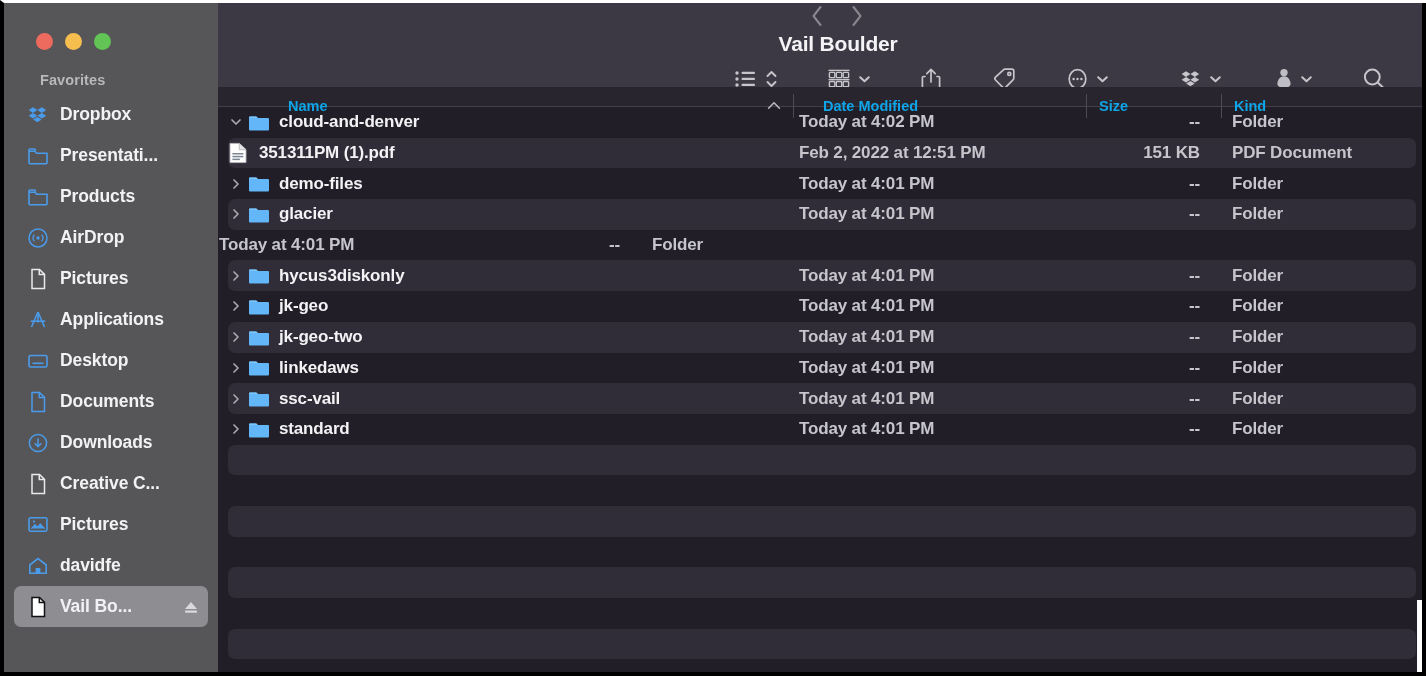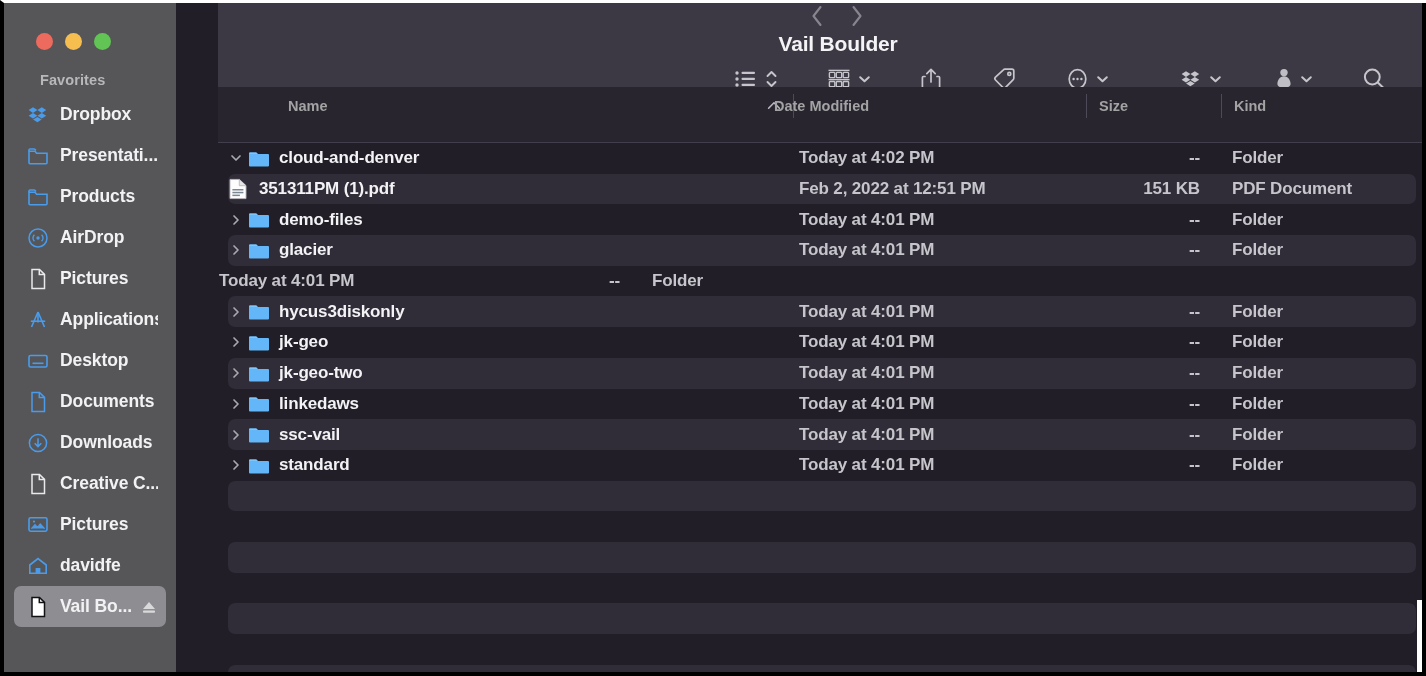--- a/index.html
+++ b/index.html
@@ -11,21 +11,21 @@
   }
   .window {
     position:absolute; left:0; top:0; width:1426px; height:676px;
     background:#211E27; overflow:hidden;
     border-left:4px solid #000;
     border-top:3px solid #fff;
     border-bottom:4px solid #000;
   }
   
   .sidebar {
-    position:absolute; left:0; top:0; width:172px; height:100%;
+    position:absolute; left:0; top:0; width:214px; height:100%;
     background:#565658;
   }
   .traffic {
     display:flex; gap:12px; align-items:center;
     padding:30px 0 0 32px;
   }
   .dot { width:17px; height:17px; border-radius:50%; }
   .dot.red    { background:#ED6B5E; }
   .dot.yellow { background:#F5BE4F; }
   .dot.green  { background:#61C455; }
@@ -69,23 +69,23 @@
   }
   .tb-btn {
     display:flex; align-items:center; justify-content:center;
     height:44px; padding:0 11px; gap:6px;
   }
   .tb-gap { width:26px; }
   .chev-sm { display:flex; align-items:center; }
 
   
   .colhead {
-    height:56px; background:#29252F;
+    height:20px; background:#29252F;
     position:relative; border-bottom:1px solid #423E4B;
-    color:#a3a3a3; font-size:14.5px; font-weight:bold;
+    color:#0ea5e9; font-size:14.5px; font-weight:bold;
   }
   .ch-cell {
     position:absolute; top:0; height:38px;
     display:flex; align-items:center;
   }
   .ch-div {
     position:absolute; top:7px; width:1px; height:24px;
     background:#4E4A57;
   }
   .sort-caret { position:absolute; left:548px; top:12px; }
@@ -442,21 +442,21 @@
     <div class="colhead">
       <div class="ch-cell" style="left:70px">
         <span>Name</span>
       </div>
       <span class="sort-caret">
         <svg width="16" height="12" viewBox="0 0 16 12" fill="none" stroke="#B9B8BF" stroke-width="1.6" stroke-linecap="round" stroke-linejoin="round">
             <path d="M2.6 8.2 8 2.8l5.4 5.4"></path>
           </svg>
       </span>
       <div class="ch-div" style="left:575px"></div>
-      <div class="ch-cell" style="left:556px">
+      <div class="ch-cell" style="left:605px">
         <span>Date Modified</span>
       </div>
       <div class="ch-div" style="left:868px"></div>
       <div class="ch-cell" style="left:881px">
         <span>Size</span>
       </div>
       <div class="ch-div" style="left:1003px"></div>
       <div class="ch-cell" style="left:1016px">
         <span>Kind</span>
       </div>

